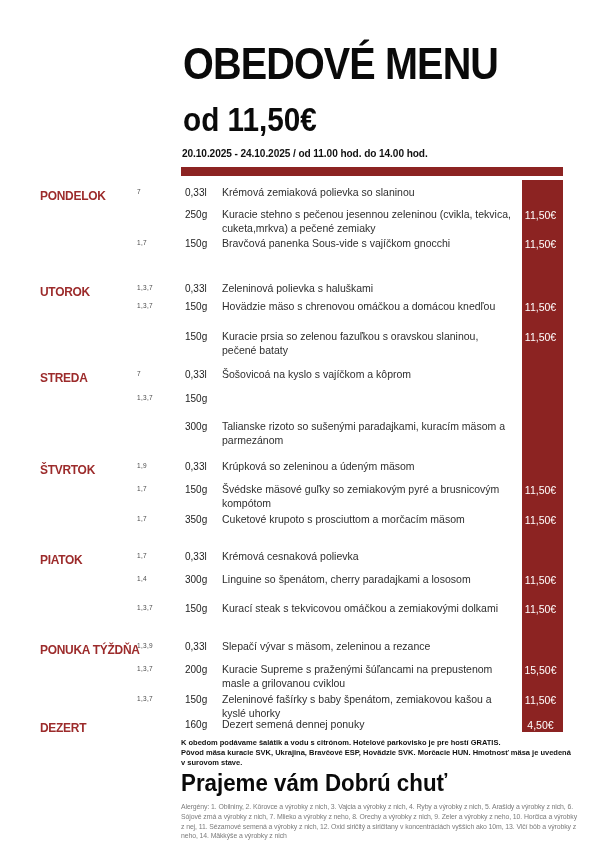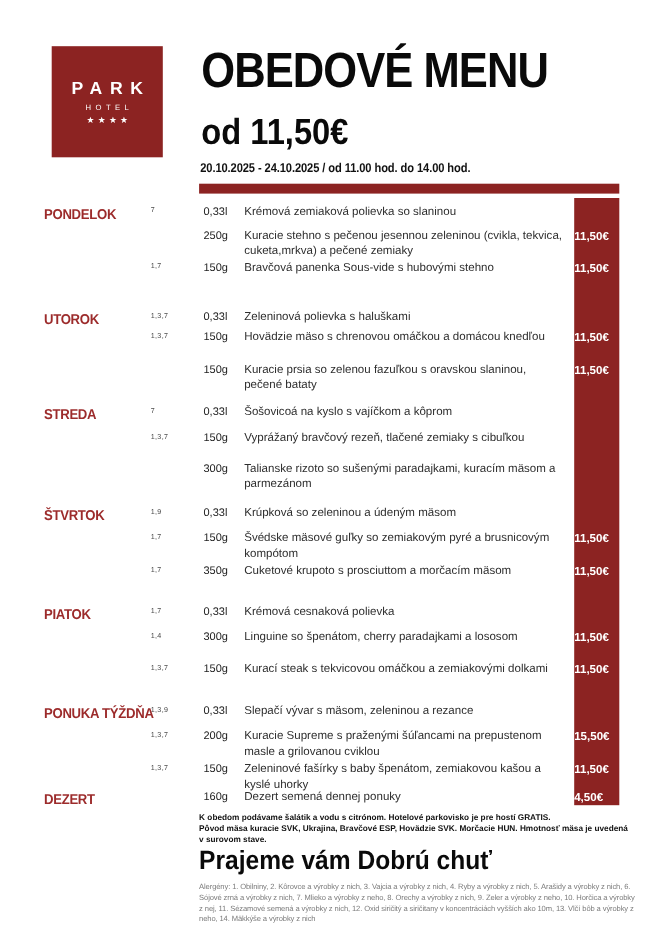--- a/index.html
+++ b/index.html
@@ -39,47 +39,42 @@
   }
   .cell{min-height:1px;}
   .day-label{
     display:inline-block;color:#9c2b2b;font-weight:bold;font-size:13px;line-height:13px;
     letter-spacing:-0.3px;transform:scaleX(0.92);transform-origin:left;white-space:nowrap;
   }
   .alg{font-size:6.5px;line-height:9px;color:#4a4a4a;letter-spacing:0.3px;padding-top:1px;}
   .por{font-size:10px;line-height:13px;color:#1c1c1c;}
   .nam{font-size:10.5px;line-height:13.5px;color:#2e2e2e;padding-right:8px;}
   .pri{
-    position:relative;font-size:10.5px;line-height:13px;font-weight:bold;color:#ffffff;
-    text-align:left;padding:1px 4px 0 0;box-sizing:border-box;
+    position:relative;font-size:10.5px;line-height:13px;font-weight:normal;color:#ffffff;
+    text-align:center;padding:1px 4px 0 0;box-sizing:border-box;
   }
   
   .notes{
     position:absolute;left:181px;top:738px;width:392px;
     font-size:7.5px;line-height:10px;font-weight:bold;color:#111;
   }
   .greeting{
     position:absolute;left:181px;top:769px;font-size:24px;line-height:28px;font-weight:bold;
     color:#0a0a0a;transform:scaleX(0.93);transform-origin:left;white-space:nowrap;
   }
   .allergens{
     position:absolute;left:181px;top:802px;width:398px;
     font-size:6.9px;line-height:9.8px;color:#7b7b7b;letter-spacing:-0.1px;
   }
 </style>
 </head>
 <body>
 
 <div class="page">
 
-  <div class="logo">
-    <span class="logo-park">PARK</span>
-    <span class="logo-hotel">HOTEL</span>
-    <span class="logo-stars">★★★★</span>
-  </div>
   <div class="title">OBEDOVÉ MENU</div>
   <div class="subtitle">od 11,50€</div>
   <div class="dateline">20.10.2025 - 24.10.2025 / od 11.00 hod. do 14.00 hod.</div>
   <div class="rule"></div>
 
   <div class="menu">
     <div class="price-strip"></div>
 
     <div class="row" style="top:6px">
       <div class="cell"><span class="day-label">PONDELOK</span></div>
@@ -92,21 +87,21 @@
       <div class="cell"></div>
       <div class="cell alg"></div>
       <div class="cell por">250g</div>
       <div class="cell nam">Kuracie stehno s pečenou jesennou zeleninou (cvikla, tekvica, cuketa,mrkva) a pečené zemiaky</div>
       <div class="cell pri">11,50€</div>
     </div>
     <div class="row" style="top:57px">
       <div class="cell"></div>
       <div class="cell alg">1,7</div>
       <div class="cell por">150g</div>
-      <div class="cell nam">Bravčová panenka Sous-vide s hubovými stehno</div>
+      <div class="cell nam">Bravčová panenka Sous-vide s vajíčkom gnocchi</div>
       <div class="cell pri">11,50€</div>
     </div>
 
     <div class="row" style="top:102px">
       <div class="cell"><span class="day-label">UTOROK</span></div>
       <div class="cell alg">1,3,7</div>
       <div class="cell por">0,33l</div>
       <div class="cell nam">Zeleninová polievka s haluškami</div>
       <div class="cell pri"></div>
     </div>
@@ -129,21 +124,20 @@
       <div class="cell"><span class="day-label">STREDA</span></div>
       <div class="cell alg">7</div>
       <div class="cell por">0,33l</div>
       <div class="cell nam">Šošovicoá na kyslo s vajíčkom a kôprom</div>
       <div class="cell pri"></div>
     </div>
     <div class="row" style="top:212px">
       <div class="cell"></div>
       <div class="cell alg">1,3,7</div>
       <div class="cell por">150g</div>
-      <div class="cell nam">Vyprážaný bravčový rezeň, tlačené zemiaky s cibuľkou</div>
       <div class="cell pri"></div>
     </div>
     <div class="row" style="top:240px">
       <div class="cell"></div>
       <div class="cell alg"></div>
       <div class="cell por">300g</div>
       <div class="cell nam">Talianske rizoto so sušenými paradajkami, kuracím mäsom a parmezánom</div>
       <div class="cell pri"></div>
     </div>
 

